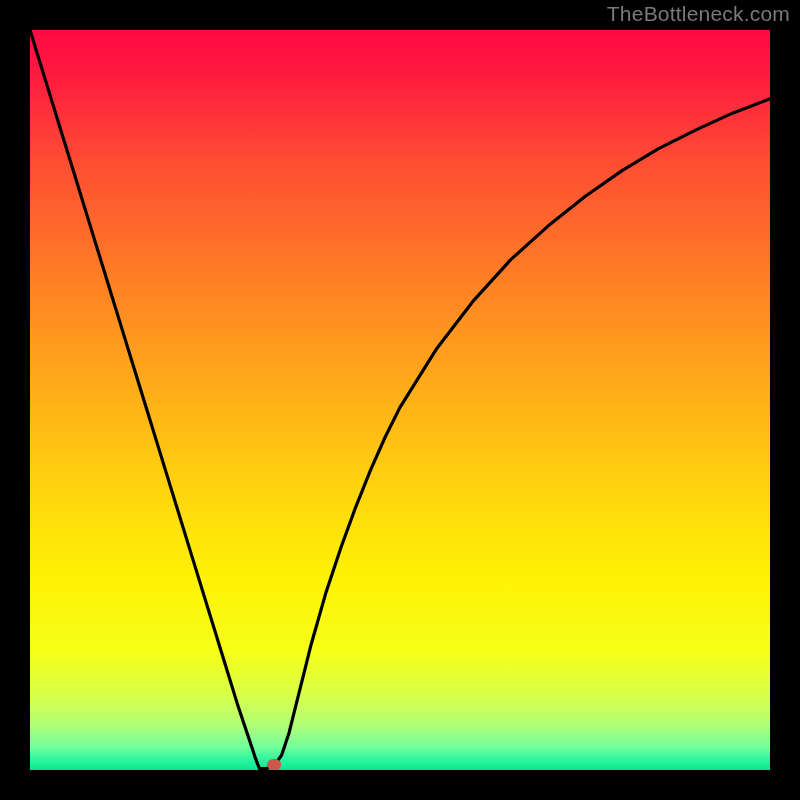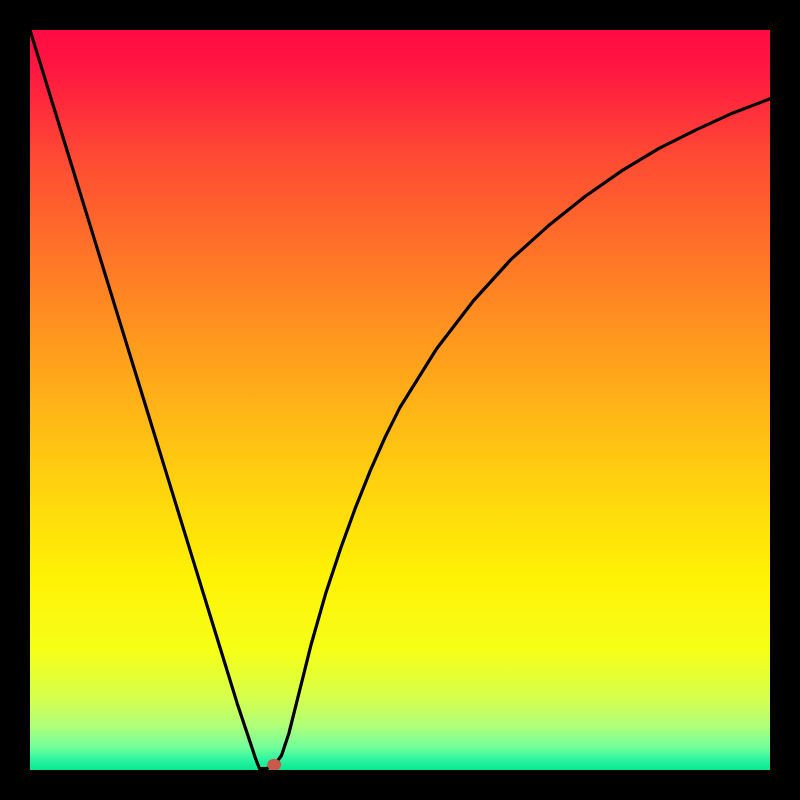--- a/index.html
+++ b/index.html
@@ -34,20 +34,21 @@
     left: 0;
     top: 0;
     width: 740px;
     height: 740px;
   }
 </style>
 </head>
 <body>
 
 <div class="container">
+  <div class="watermark">TheBottleneck.com</div>
   <div class="plot-frame">
     <svg class="gradient-area" width="740" height="740" viewBox="0 0 740 740" preserveAspectRatio="none">
       <defs>
         <linearGradient id="bg-grad" x1="0" y1="0" x2="0" y2="1">
             <stop offset="0%" stop-color="#ff0a44"></stop>
             <stop offset="6%" stop-color="#ff1a40"></stop>
             <stop offset="18%" stop-color="#ff4d33"></stop>
             <stop offset="32%" stop-color="#ff7a26"></stop>
             <stop offset="47%" stop-color="#ffa81a"></stop>
             <stop offset="62%" stop-color="#ffd40e"></stop>

